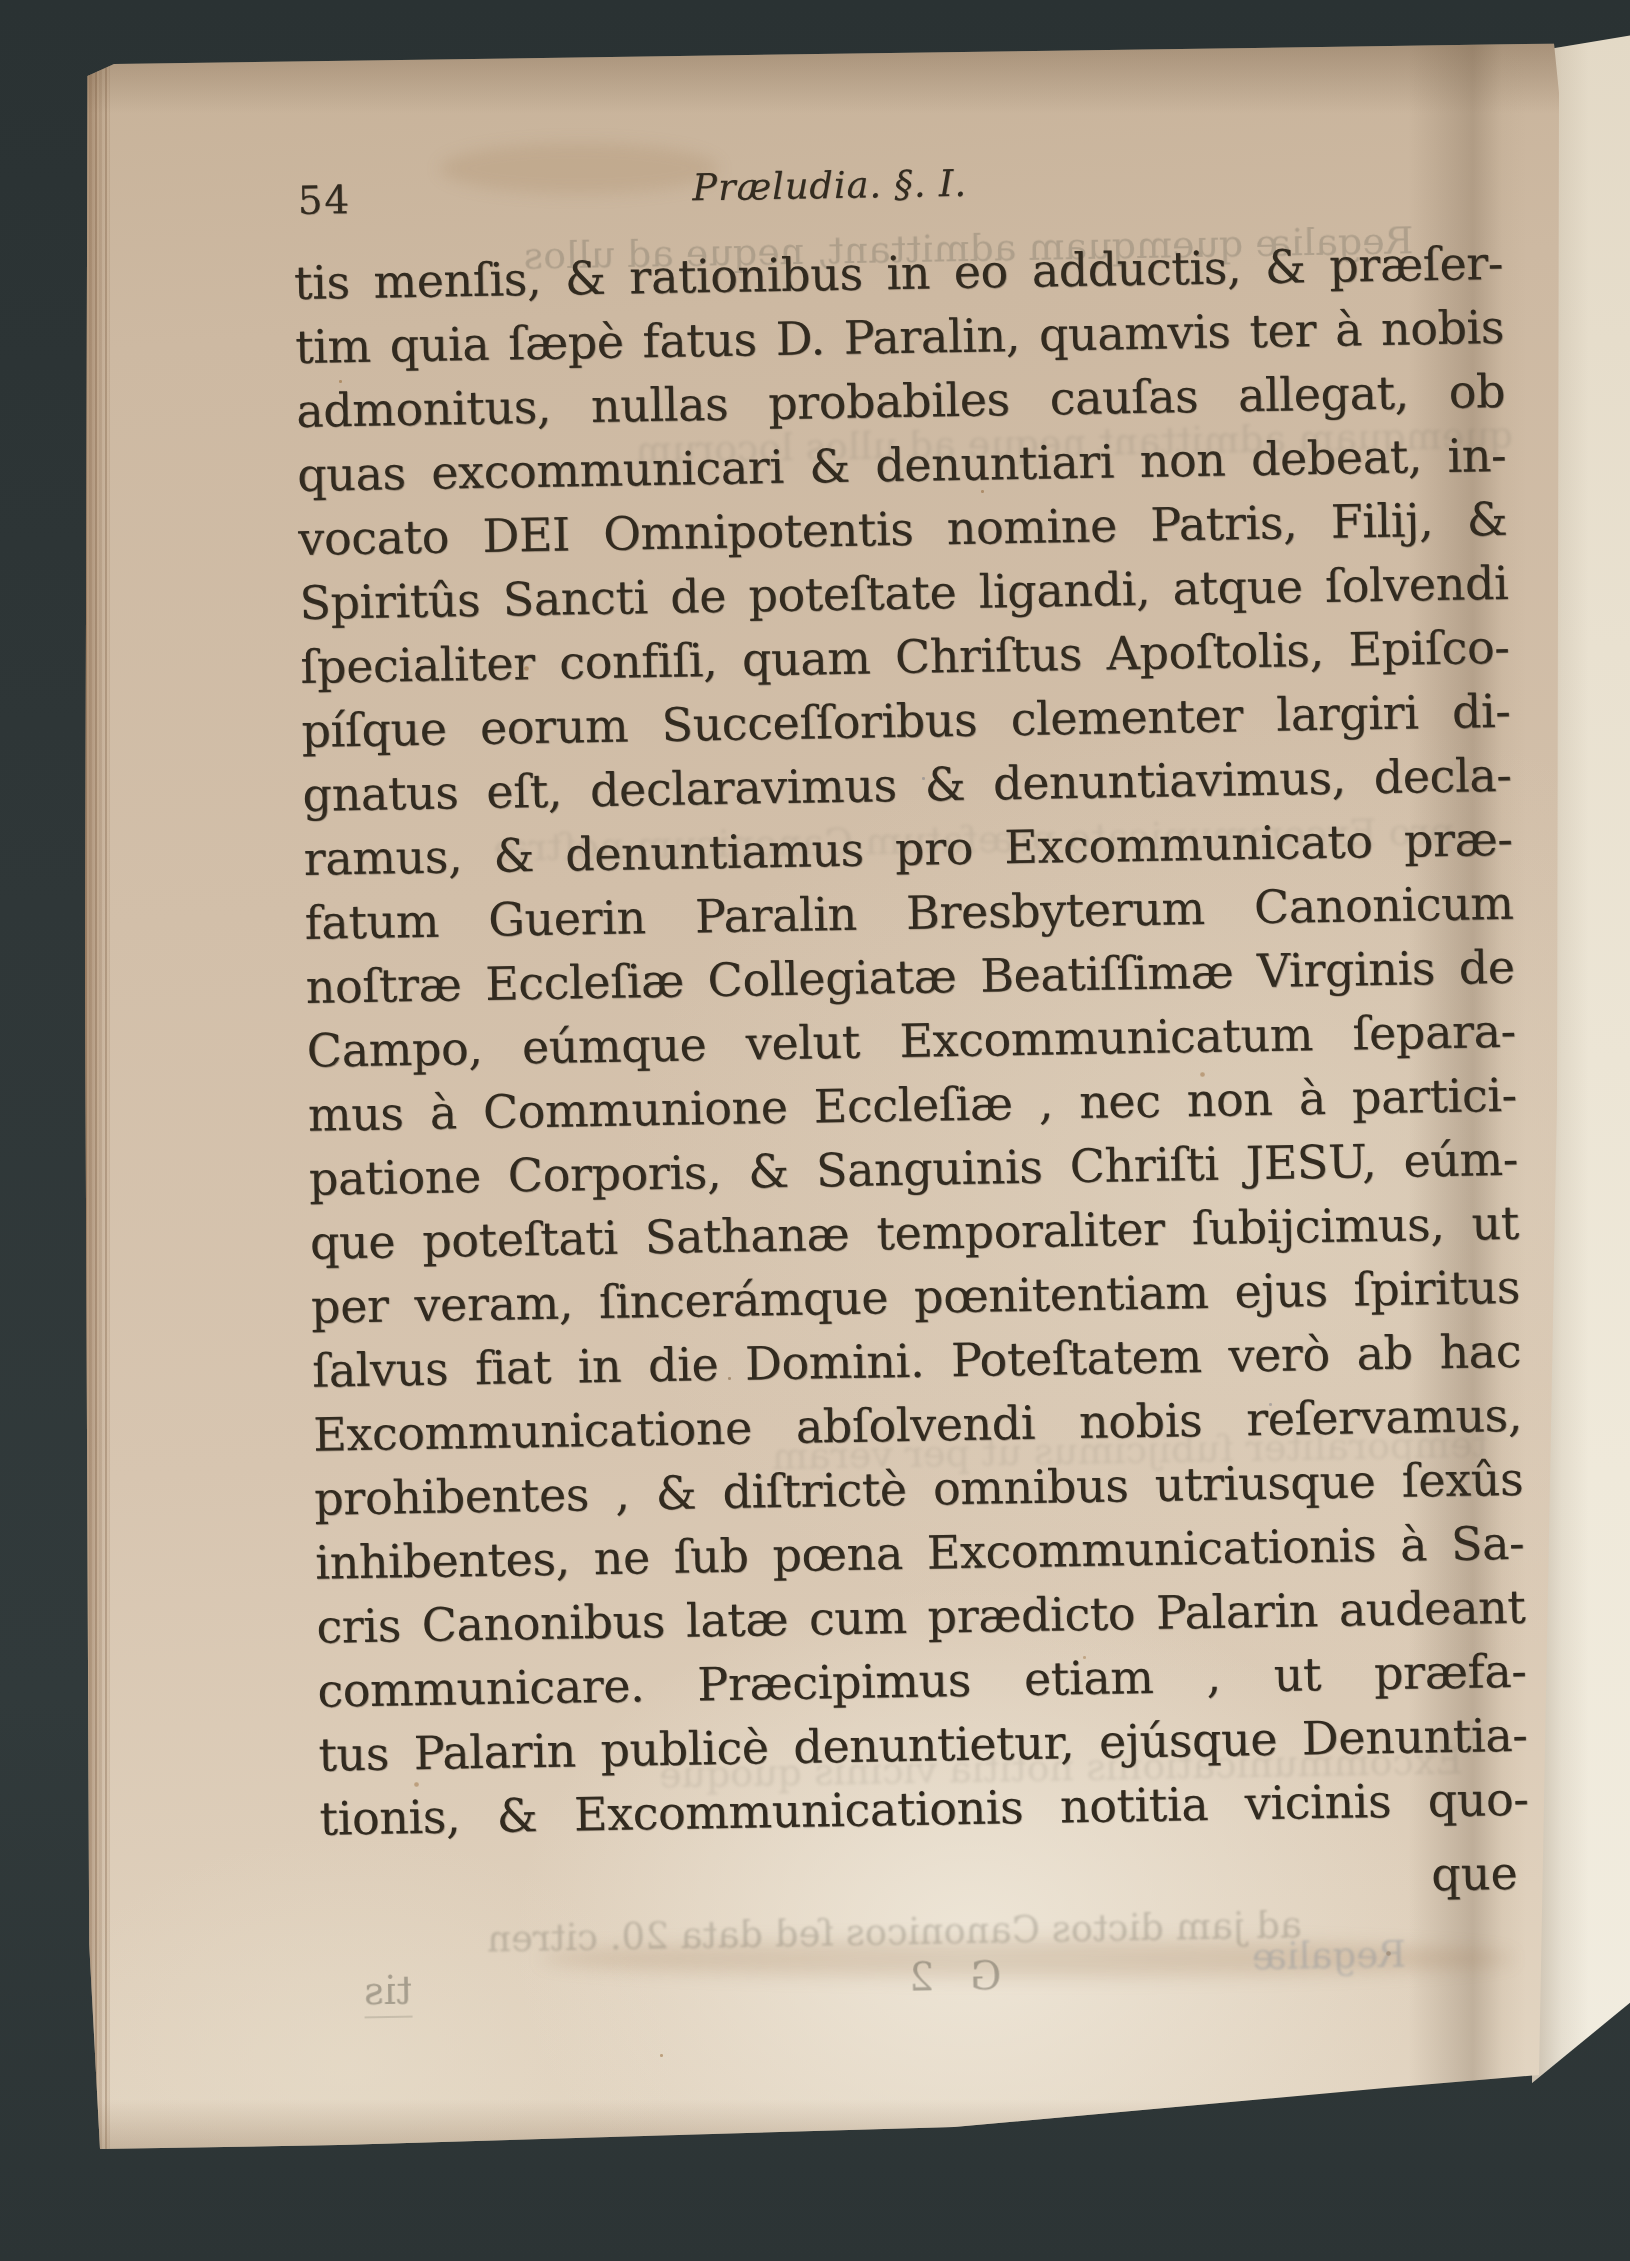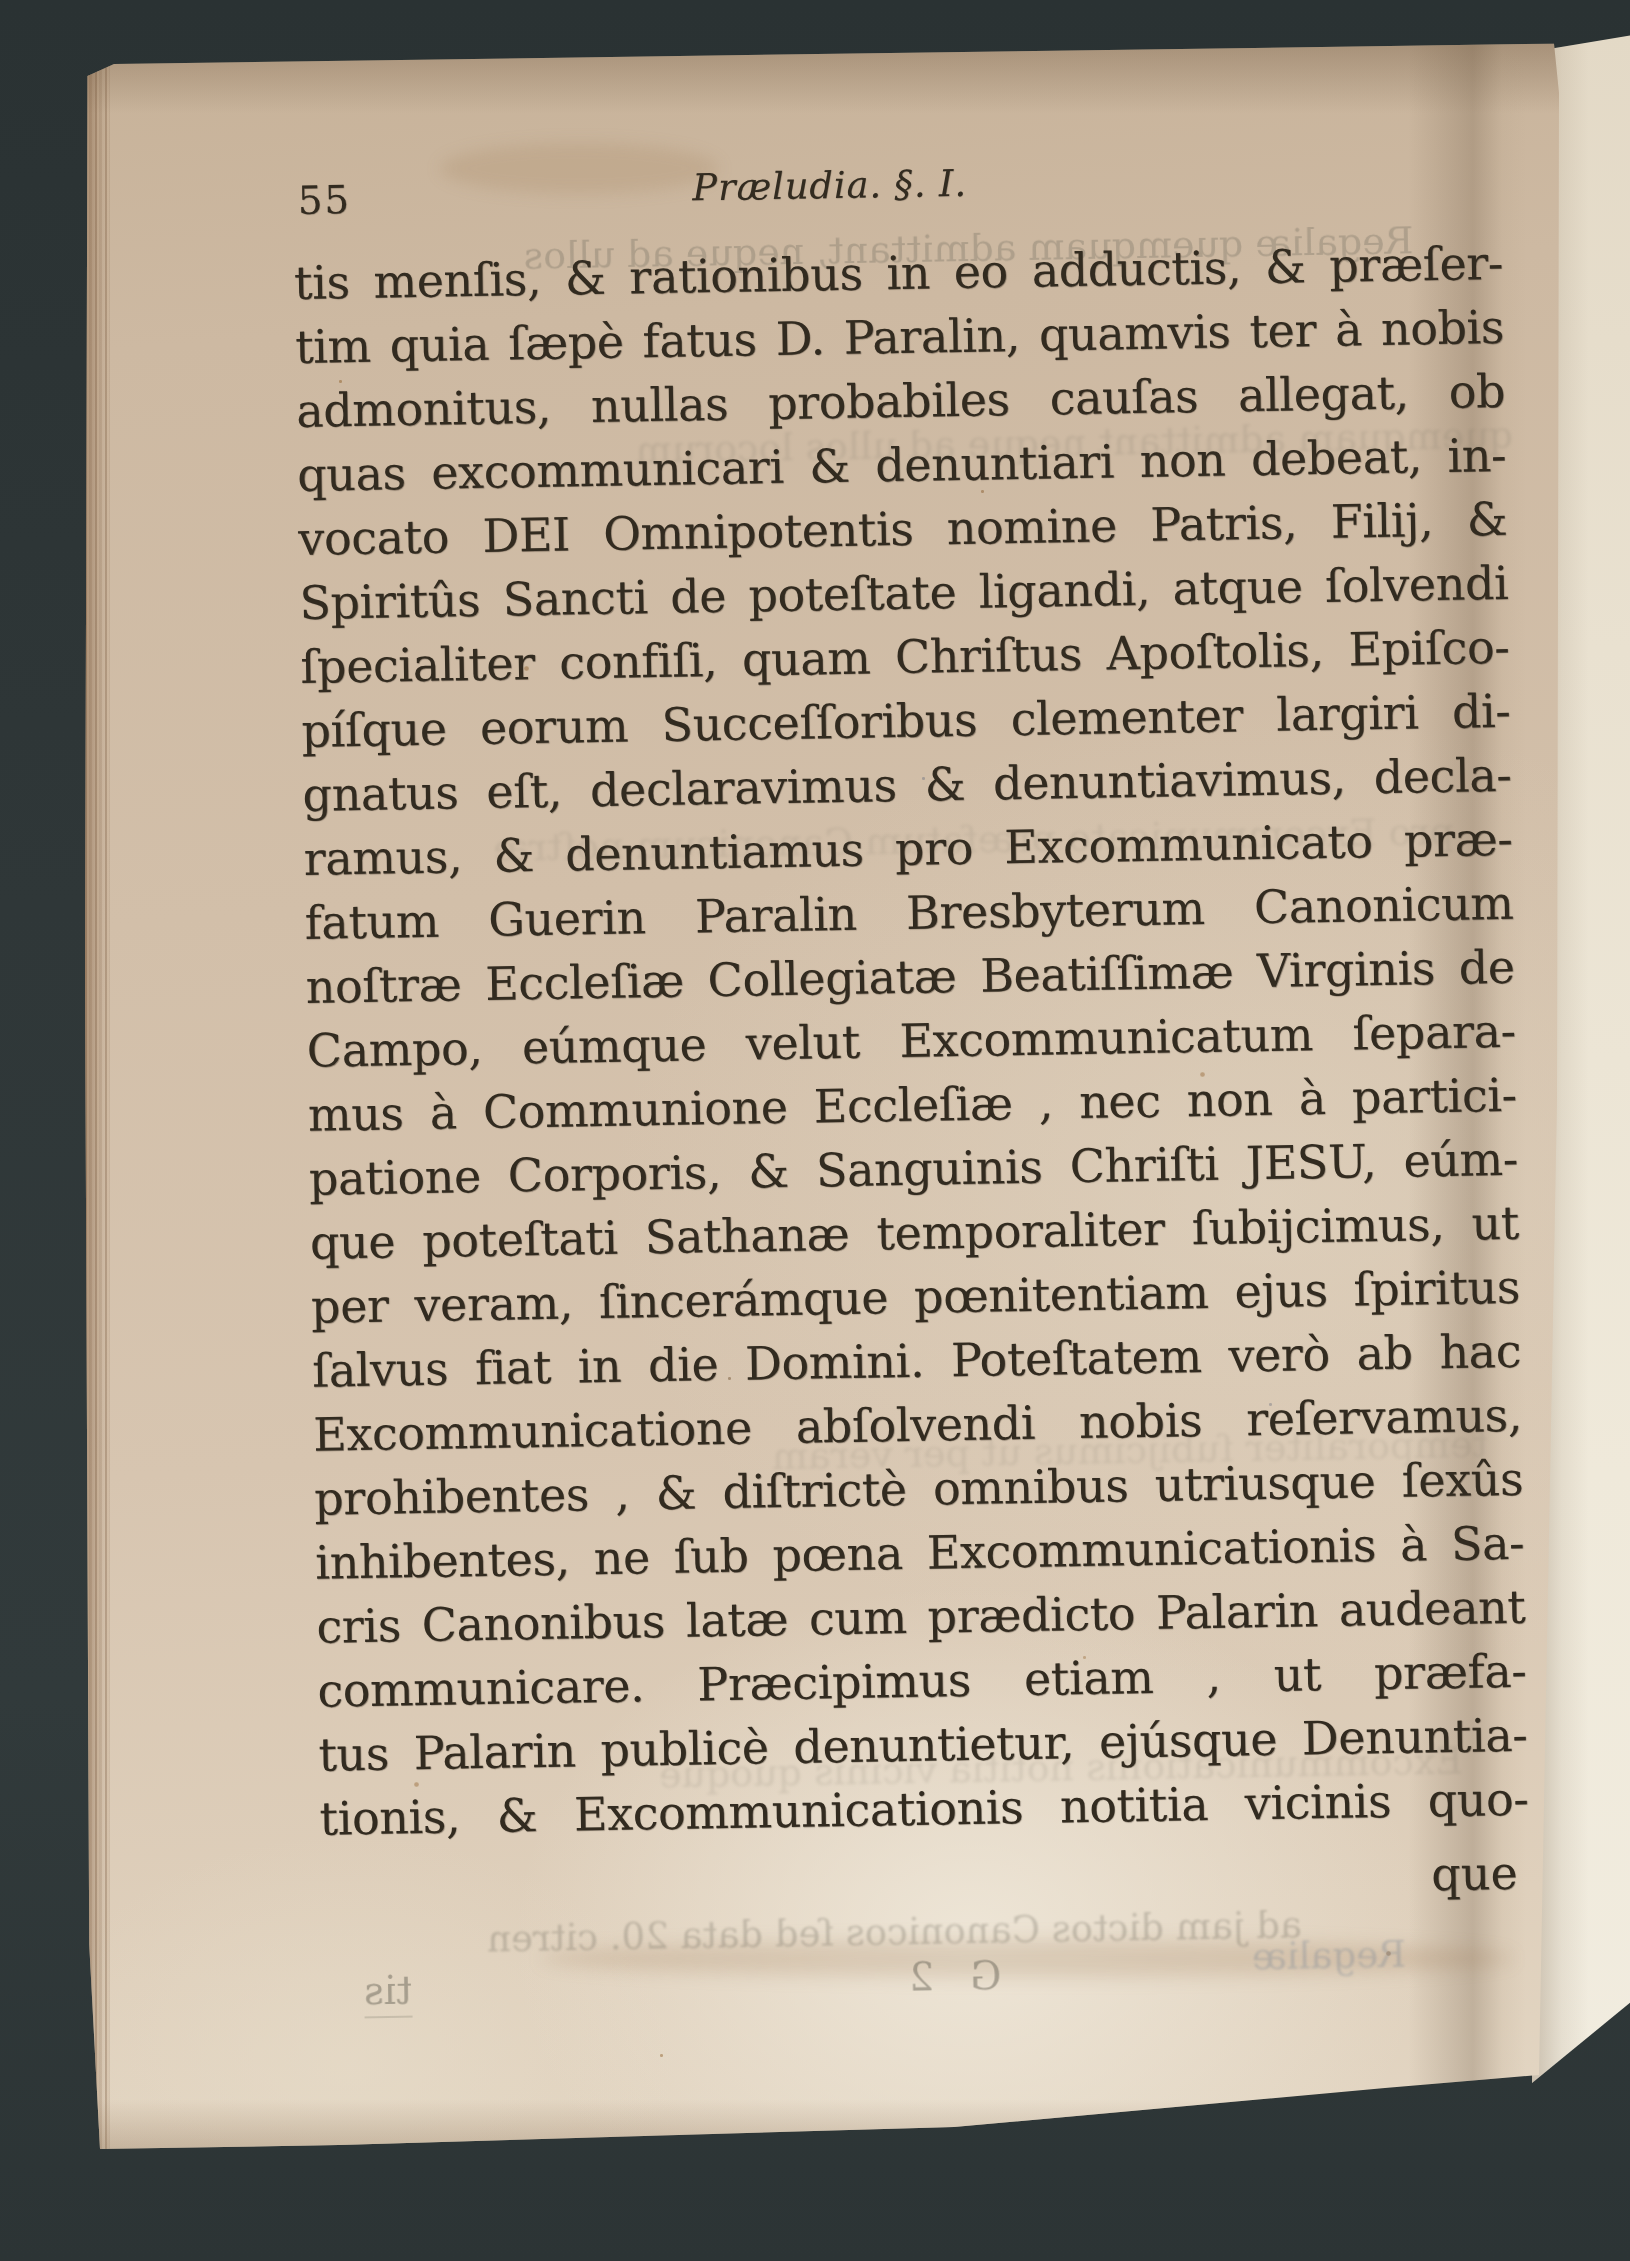--- a/index.html
+++ b/index.html
@@ -100,21 +100,21 @@
     <div class="st st-b1">pro Excommunicato præfatum Canonicum noſtræ</div>
     <div class="st st-b2">temporaliter ſubijcimus ut per veram</div>
     <div class="st st-b3">Excommunicationis notitia vicinis quoque</div>
     <div class="st st-b4">ad jam dictos Canonicos ſed data 20. citren</div>
     <div class="st st-g2">G 2</div>
     <div class="st st-tis">tis</div>
     <div class="st st-regalia">Regaliæ</div>
   </div>
 
   <div class="textblock">
-    <div class="pagenum">55</div>
+    <div class="pagenum">54</div>
     <div class="header">Præludia. §. I.</div>
     <div class="bodytext">
       <div class="line">tis menſis, &amp; rationibus in eo adductis, &amp; præſer-</div>
       <div class="line">tim quia ſæpè fatus D. Paralin, quamvis ter à nobis</div>
       <div class="line">admonitus, nullas probabiles cauſas allegat, ob</div>
       <div class="line">quas excommunicari &amp; denuntiari non debeat, in-</div>
       <div class="line">vocato DEI Omnipotentis nomine Patris, Filij, &amp;</div>
       <div class="line">Spiritûs Sancti de poteſtate ligandi, atque ſolvendi</div>
       <div class="line">ſpecialiter confiſi, quam Chriſtus Apoſtolis, Epiſco-</div>
       <div class="line">píſque eorum Succeſſoribus clementer largiri di-</div>

